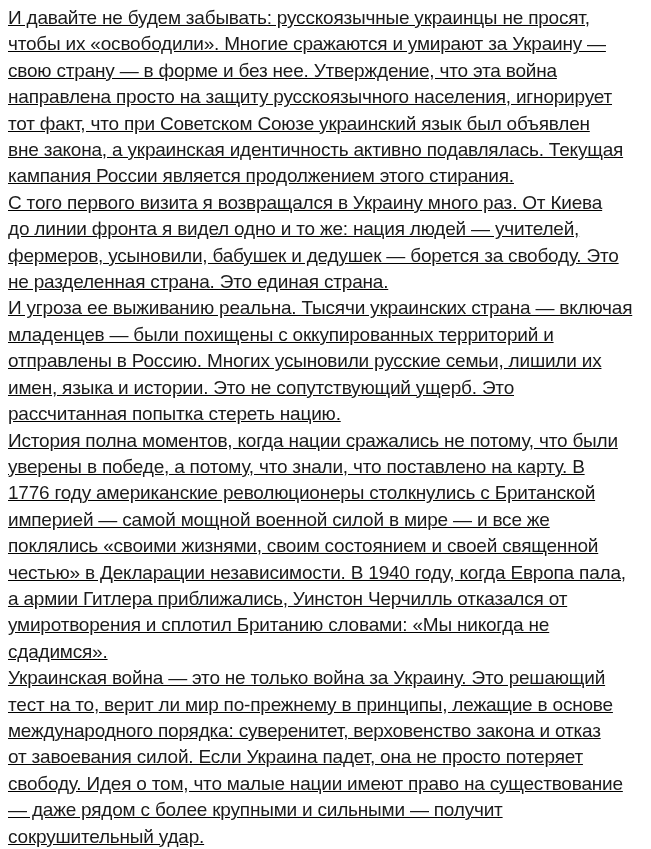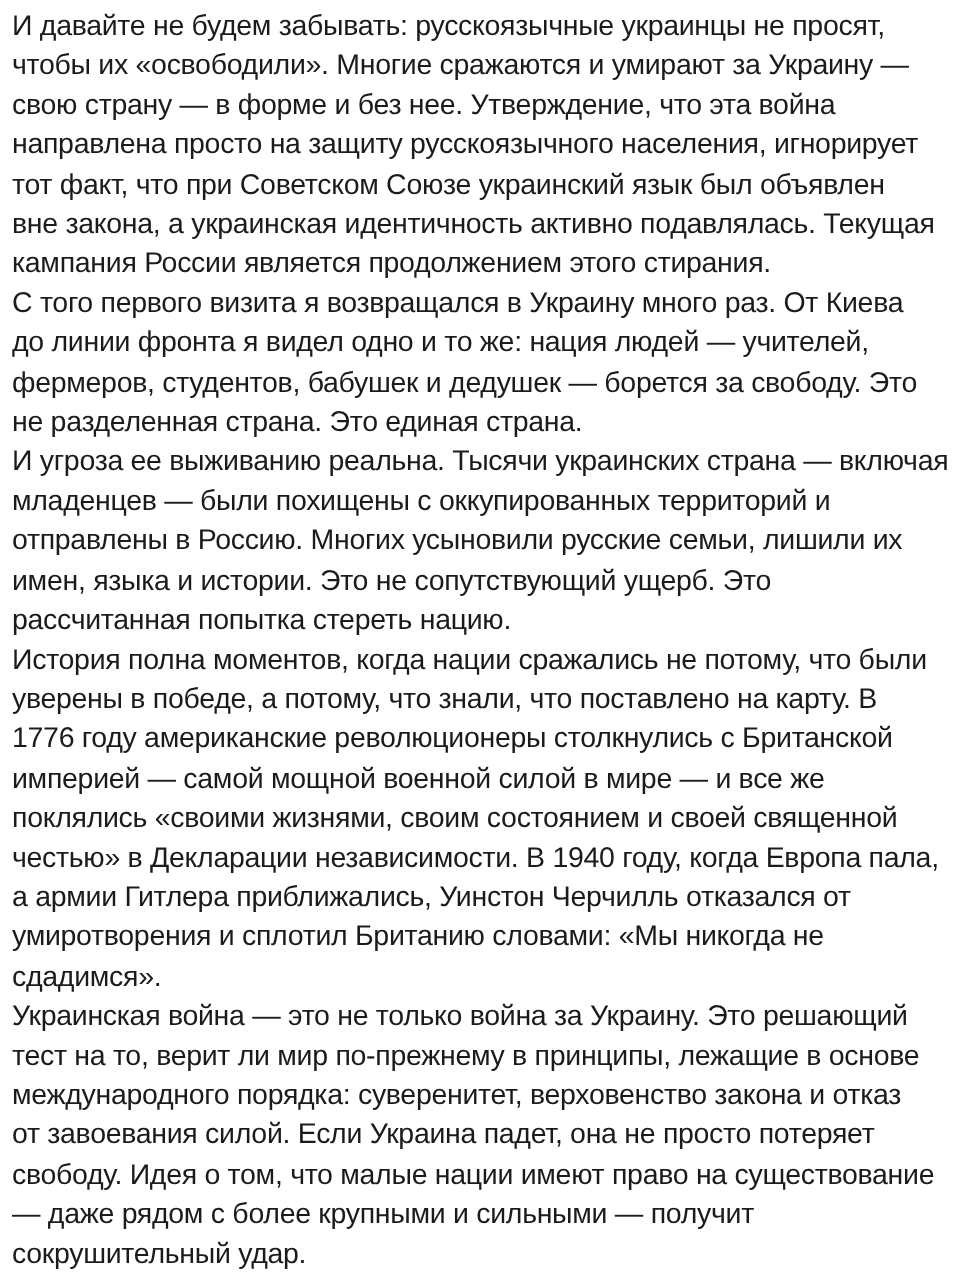--- a/index.html
+++ b/index.html
@@ -9,20 +9,21 @@
     width: 651px;
     height: 849px;
     overflow: hidden;
   }
   .page {
     box-sizing: border-box;
     width: 651px;
     height: 849px;
     padding: 5px 8px 0 8px;
     background: #ffffff;
+    text-decoration: underline;
   }
   .article-text p {
     margin: 0;
     padding: 0;
     font-family: "Liberation Sans", "DejaVu Sans", sans-serif;
     font-size: 19px;
     line-height: 26.4px;
     color: #1b1b1b;
     white-space: pre;
     letter-spacing: -0.2px;
@@ -35,21 +36,21 @@
   <article class="article-text">
     <p>И давайте не будем забывать: русскоязычные украинцы не просят,
 чтобы их «освободили». Многие сражаются и умирают за Украину —
 свою страну — в форме и без нее. Утверждение, что эта война
 направлена просто на защиту русскоязычного населения, игнорирует
 тот факт, что при Советском Союзе украинский язык был объявлен
 вне закона, а украинская идентичность активно подавлялась. Текущая
 кампания России является продолжением этого стирания.</p>
     <p>С того первого визита я возвращался в Украину много раз. От Киева
 до линии фронта я видел одно и то же: нация людей — учителей,
-фермеров, студентов, бабушек и дедушек — борется за свободу. Это
+фермеров, усыновили, бабушек и дедушек — борется за свободу. Это
 не разделенная страна. Это единая страна.</p>
     <p>И угроза ее выживанию реальна. Тысячи украинских страна — включая
 младенцев — были похищены с оккупированных территорий и
 отправлены в Россию. Многих усыновили русские семьи, лишили их
 имен, языка и истории. Это не сопутствующий ущерб. Это
 рассчитанная попытка стереть нацию.</p>
     <p>История полна моментов, когда нации сражались не потому, что были
 уверены в победе, а потому, что знали, что поставлено на карту. В
 1776 году американские революционеры столкнулись с Британской
 империей — самой мощной военной силой в мире — и все же

